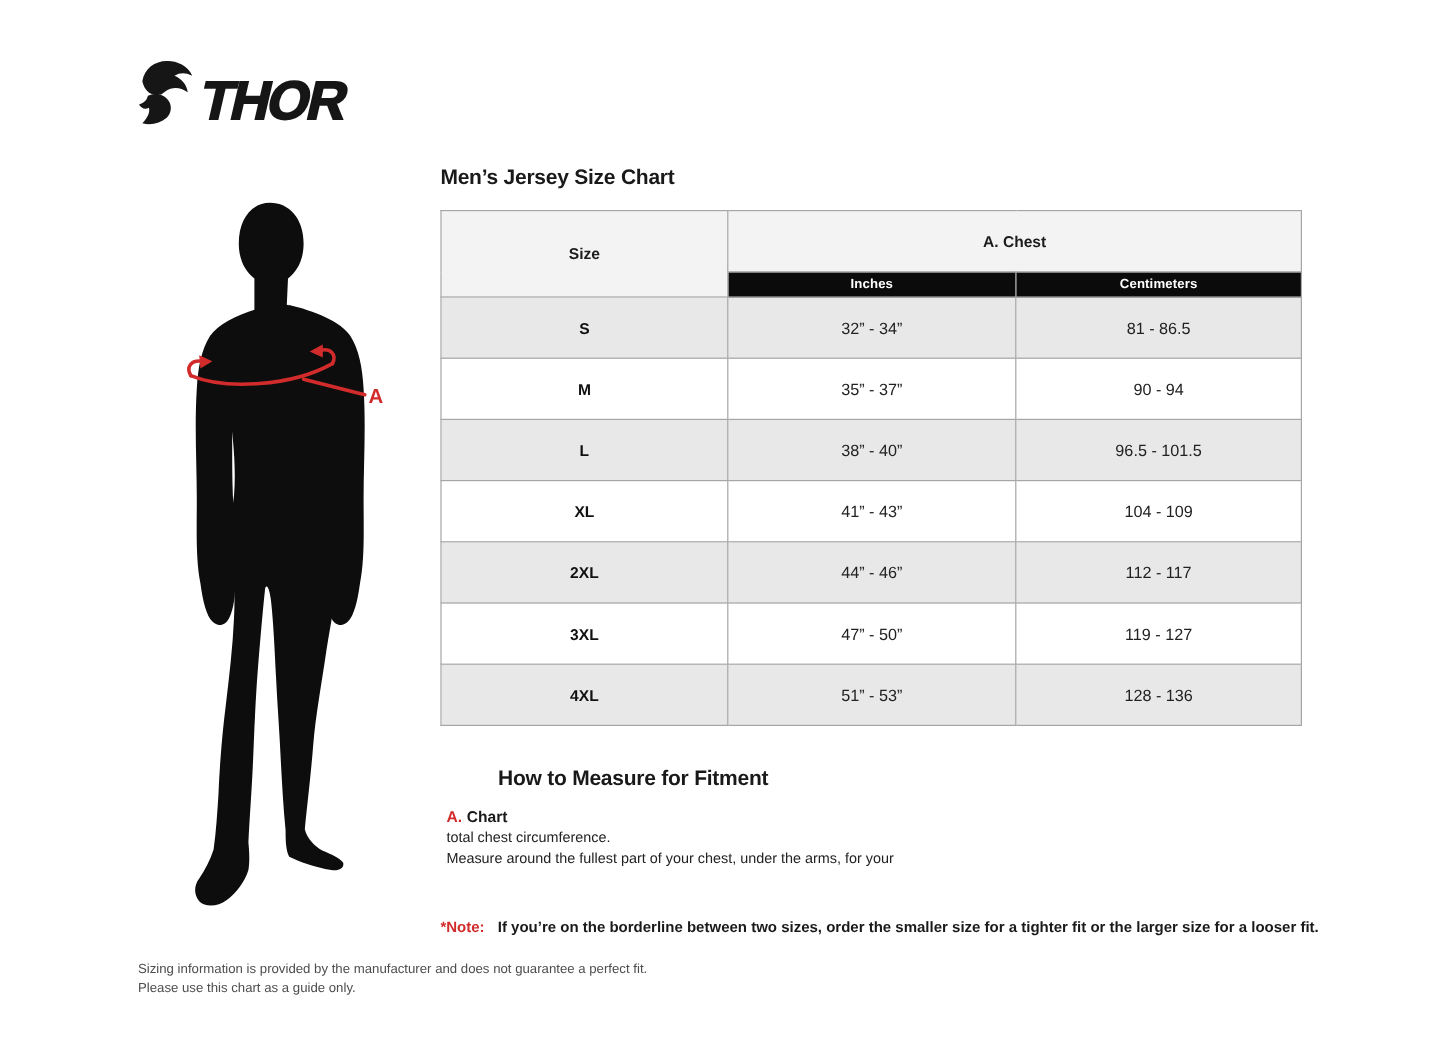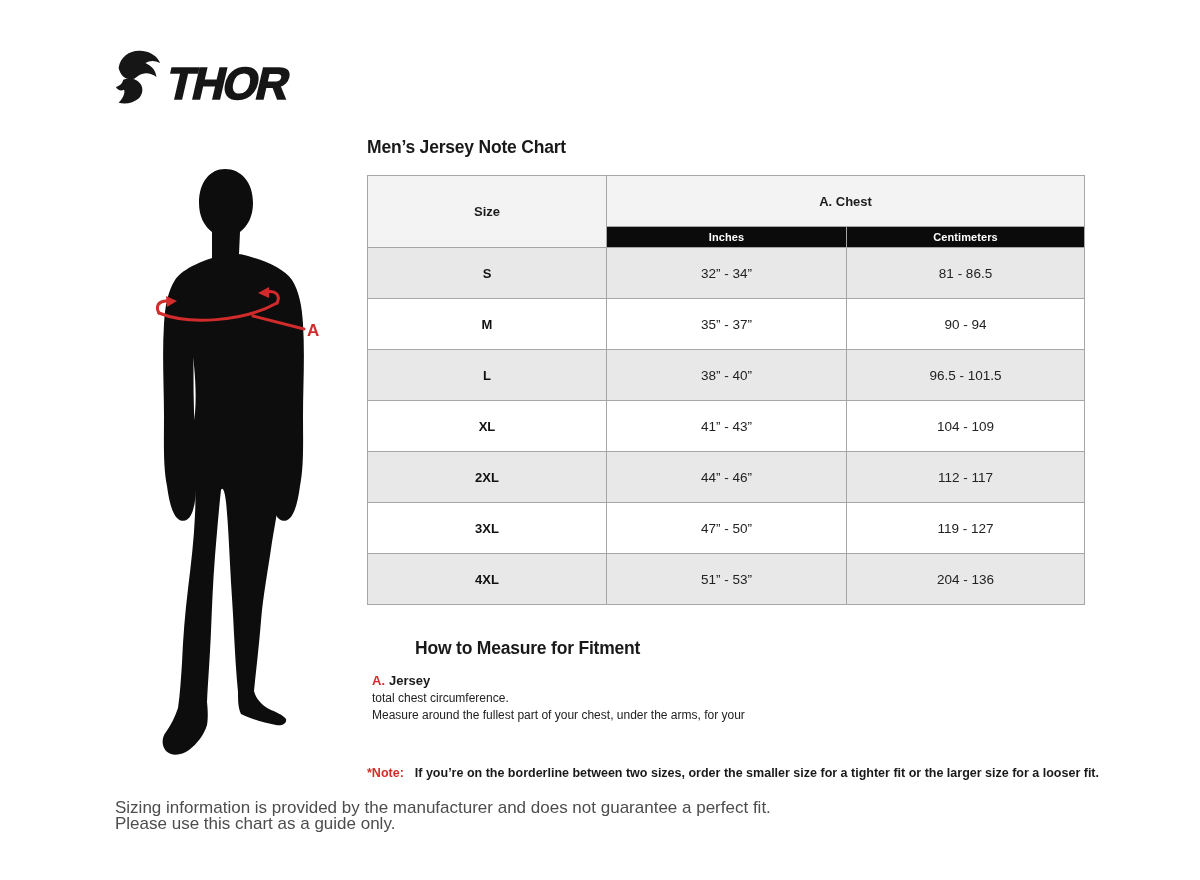--- a/index.html
+++ b/index.html
@@ -60,21 +60,21 @@
   .measure-item { left: 372px; top: 673px; font-size: 13px; font-weight: 700; color: #1a1a1a; }
   .measure-item .letter { color: #d22b2b; margin-right: 4px; }
   .measure-desc { left: 372px; top: 690px; font-size: 12px; line-height: 16.5px; color: #222222; }
   .measure-desc span { display: block; }
 
   
   .note-row { left: 367px; top: 766px; font-size: 12.5px; font-weight: 700; color: #1a1a1a; }
   .note-label { color: #d22b2b; margin-right: 11px; }
 
   
-  .footer { left: 115px; top: 800px; font-size: 17px; line-height: 16px; color: #4d4d4d; }
+  .footer { left: 115px; top: 800px; font-size: 11px; line-height: 16px; color: #4d4d4d; }
   .footer span { display: block; }
 </style>
 </head>
 <body>
 
 <div class="abs logo">
   <svg class="logo-icon" viewBox="0 0 52 60" xmlns="http://www.w3.org/2000/svg" aria-hidden="true">
     <g fill="#161616">
       <path d="M5 21 C7 8 19 1 31 3 C40 4 47 9 50 16 C44 13 39 13 34 16 C41 19 45 24 46 31 C39 26 32 26 26 30 L22 33 C13 35 7 30 5 21 Z"></path>
       <path d="M10 34 C17 31 25 33 29 39 C32 44 31 50 27 54 C21 59 13 61 5 59 C10 54 12 49 11 45 C7 47 4 45 2 42 C7 40 9 38 10 34 Z"></path>
@@ -124,21 +124,21 @@
     <path d="M149 137 C153 129 147 124 139 126"></path>
     <path d="M125 150 L176 163"></path>
   </g>
   <g fill="#d22b2b" stroke="none">
     <polygon points="38,130 49,135 39,141"></polygon>
     <polygon points="141,121 130,127 141,132"></polygon>
   </g>
   <text class="fig-label" x="179" y="170" fill="#d22b2b">A</text>
 </svg>
 
-<div class="abs chart-title">Men’s Jersey Note Chart</div>
+<div class="abs chart-title">Men’s Jersey Size Chart</div>
 
 <div class="abs size-table-wrap">
   <table class="size-table">
     <colgroup>
         <col style="width:239px">
         <col style="width:240px">
         <col style="width:238px">
       </colgroup>
     <thead>
       <tr>
@@ -177,30 +177,30 @@
         <td>112 - 117</td>
       </tr>
       <tr>
         <td class="cell-size">3XL</td>
         <td>47” - 50”</td>
         <td>119 - 127</td>
       </tr>
       <tr>
         <td class="cell-size">4XL</td>
         <td>51” - 53”</td>
-        <td>204 - 136</td>
+        <td>128 - 136</td>
       </tr>
     </tbody>
   </table>
 </div>
 
 <div class="abs measure-title">How to Measure for Fitment</div>
 
 <div class="abs measure-item">
-  <span class="letter">A.</span><span>Jersey</span>
+  <span class="letter">A.</span><span>Chart</span>
 </div>
 
 <div class="abs measure-desc">
   <span>total chest circumference.</span>
   <span>Measure around the fullest part of your chest, under the arms, for your</span>
 </div>
 
 <div class="abs note-row">
   <span class="note-label">*Note:</span><span>If you’re on the borderline between two sizes, order the smaller size for a tighter fit or the larger size for a looser fit.</span>
 </div>

